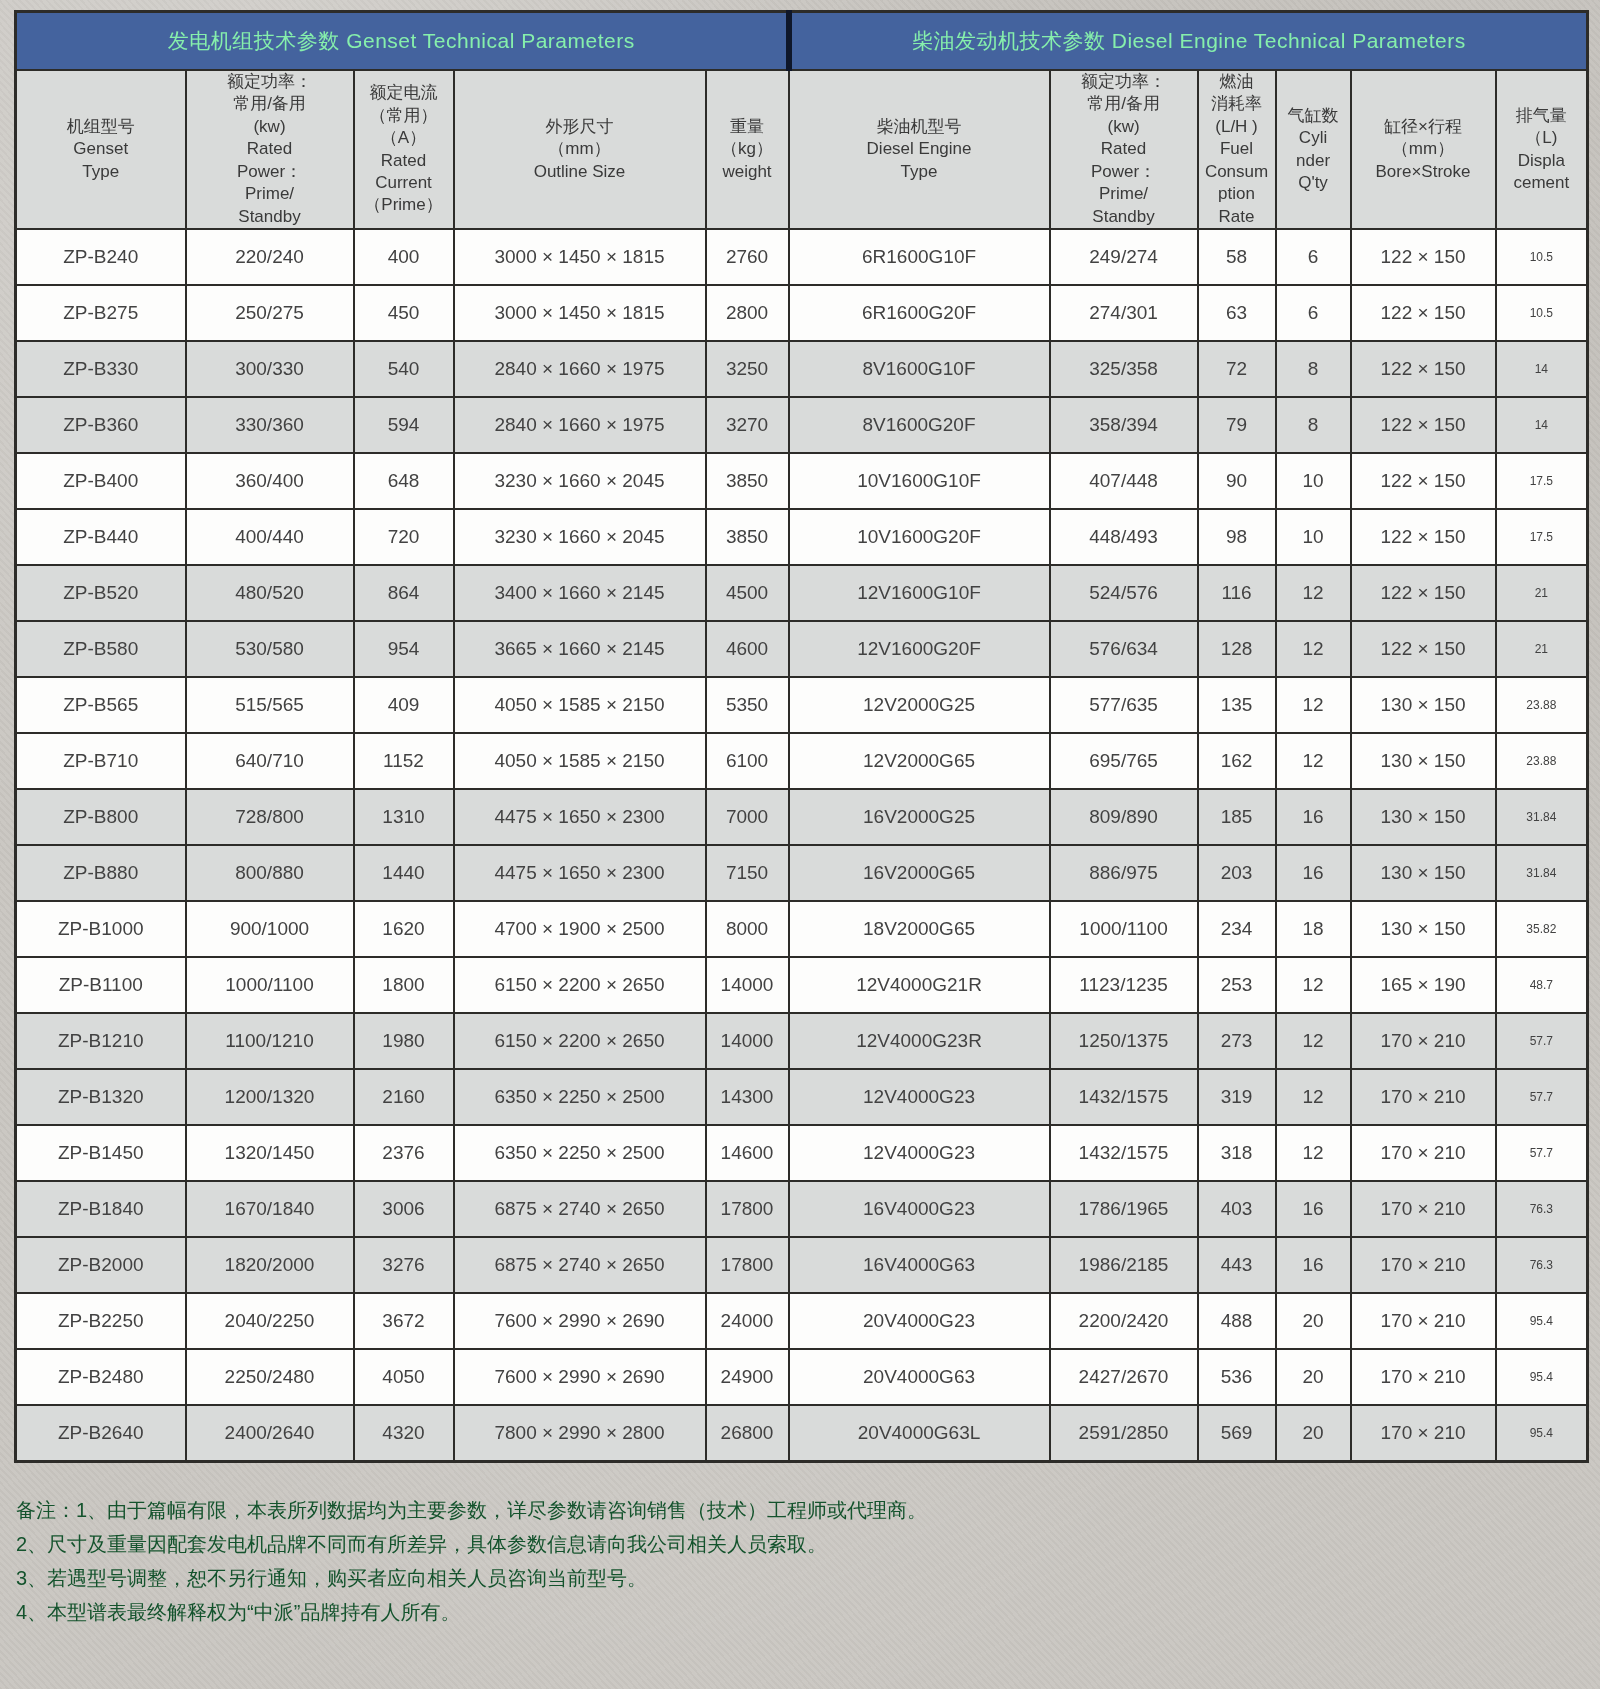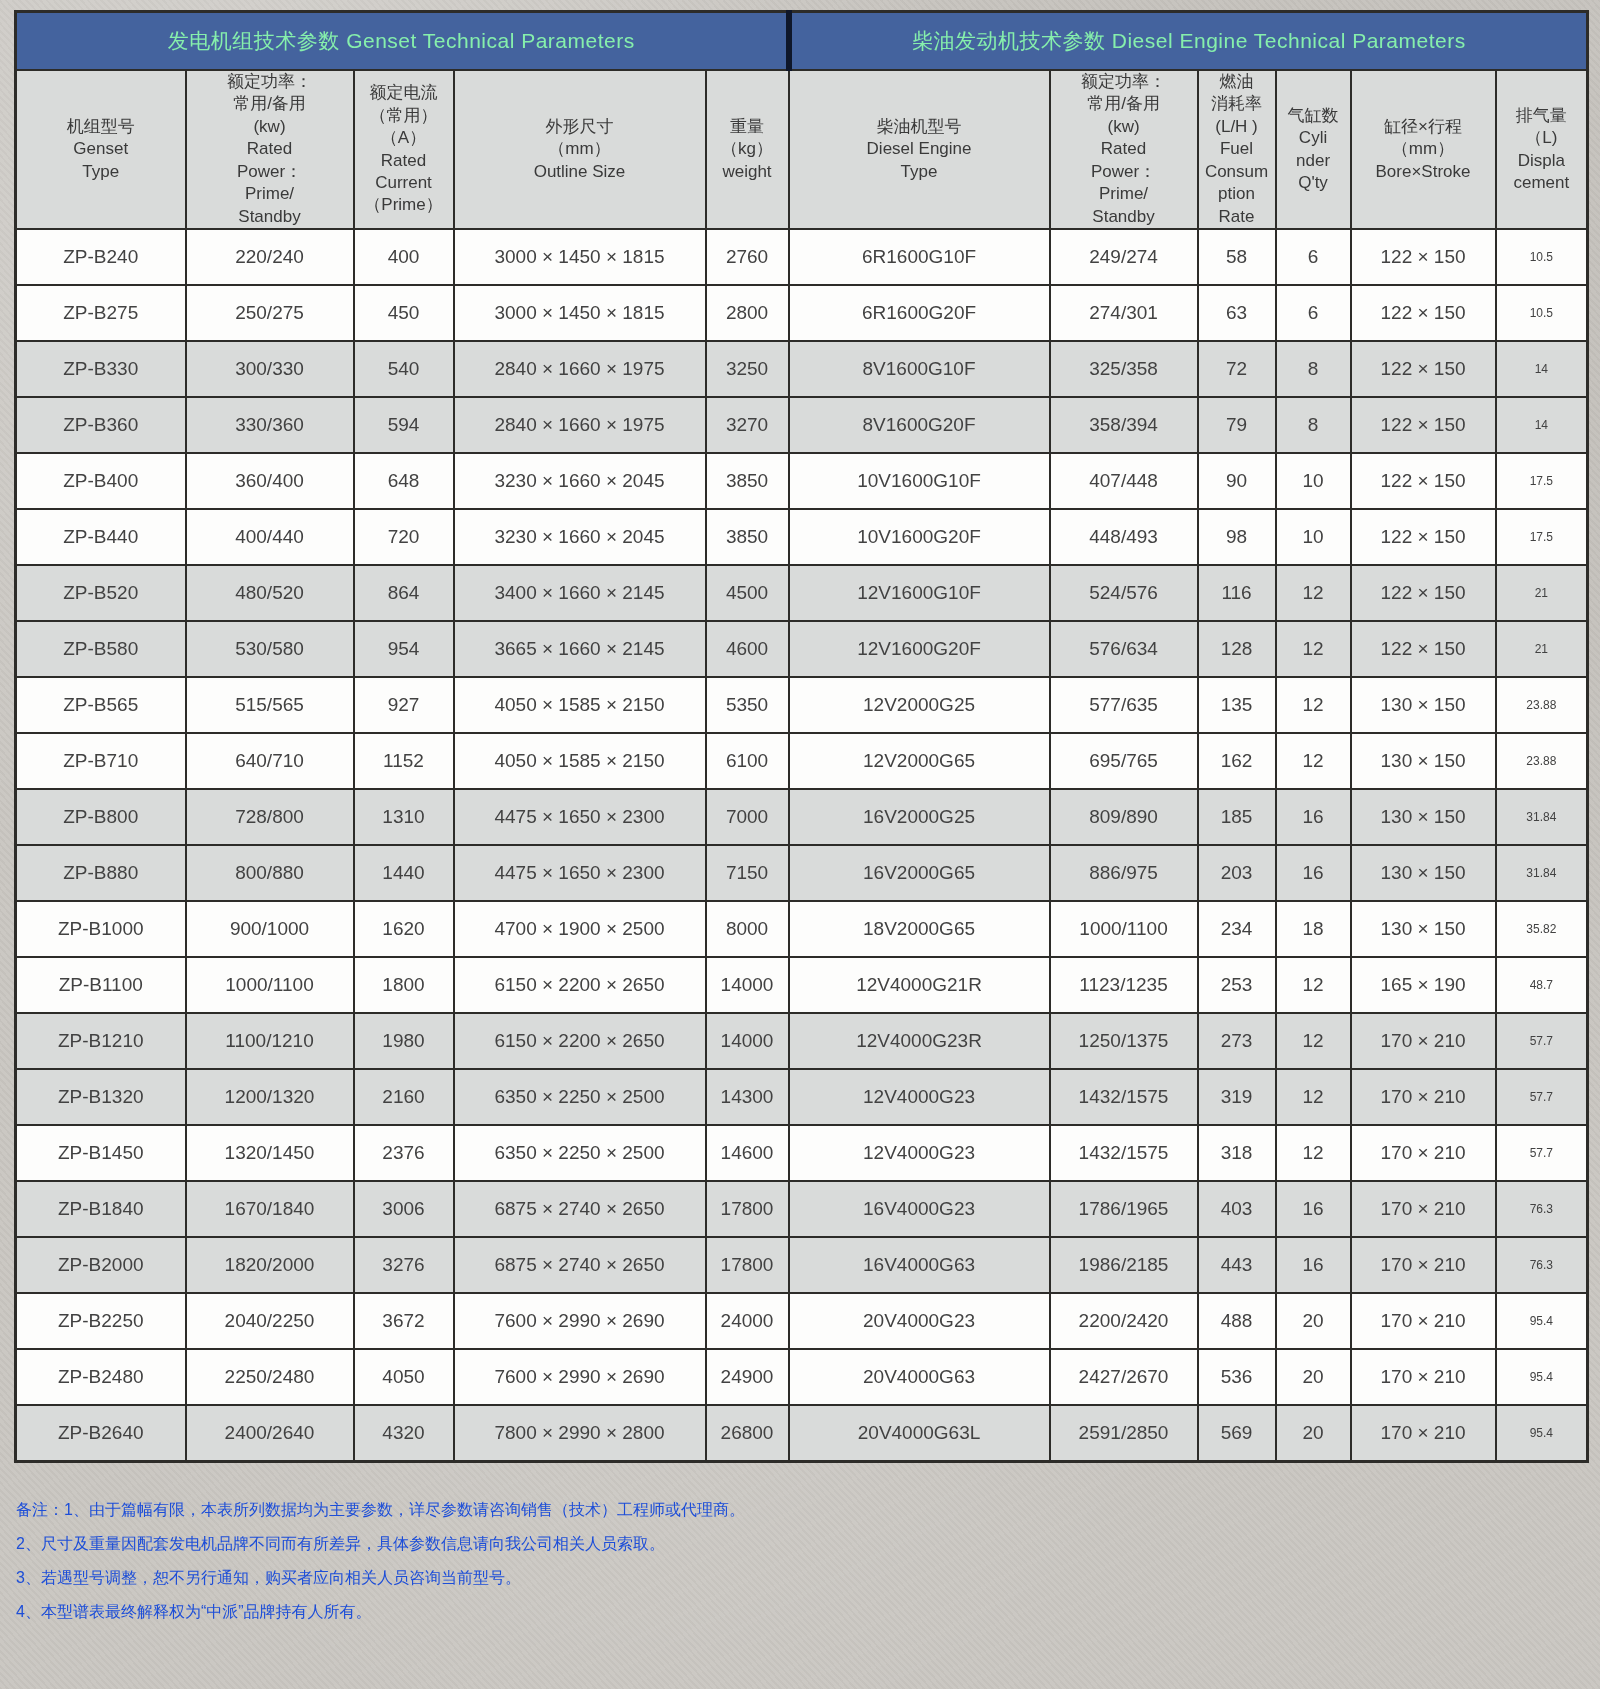--- a/index.html
+++ b/index.html
@@ -32,22 +32,22 @@
   .band th.gap{border-left:6px solid #0f172a;}
   .colhead th{
     height:145px;background:#d9dbda;
     font-size:17px;line-height:1.32;white-space:pre-line;color:#3a3a3a;
   }
   .spec td{height:54px;font-size:19px;color:#424242;}
   .spec td:last-child{font-size:12px;}
   tr.white td{background:#fdfdfc;}
   tr.gray td{background:#d9dbda;}
   .notes{
-    margin:30px 0 0 2px;color:#1d4ed8;
-    font-size:16px;line-height:34px;
+    margin:30px 0 0 2px;color:#14532d;
+    font-size:20px;line-height:34px;
   }
   .notes div{white-space:nowrap;}
 </style>
 </head>
 <body>
 
 <div class="sheet">
   <table class="spec">
     <colgroup>
       <col style="width:170px">
@@ -221,21 +221,21 @@
           <td>12V1600G20F</td>
           <td>576/634</td>
           <td>128</td>
           <td>12</td>
           <td>122 × 150</td>
           <td>21</td>
         </tr>
         <tr class="white">
           <td>ZP-B565</td>
           <td>515/565</td>
-          <td>927</td>
+          <td>409</td>
           <td>4050 × 1585 × 2150</td>
           <td>5350</td>
           <td>12V2000G25</td>
           <td>577/635</td>
           <td>135</td>
           <td>12</td>
           <td>130 × 150</td>
           <td>23.88</td>
         </tr>
         <tr class="white">

